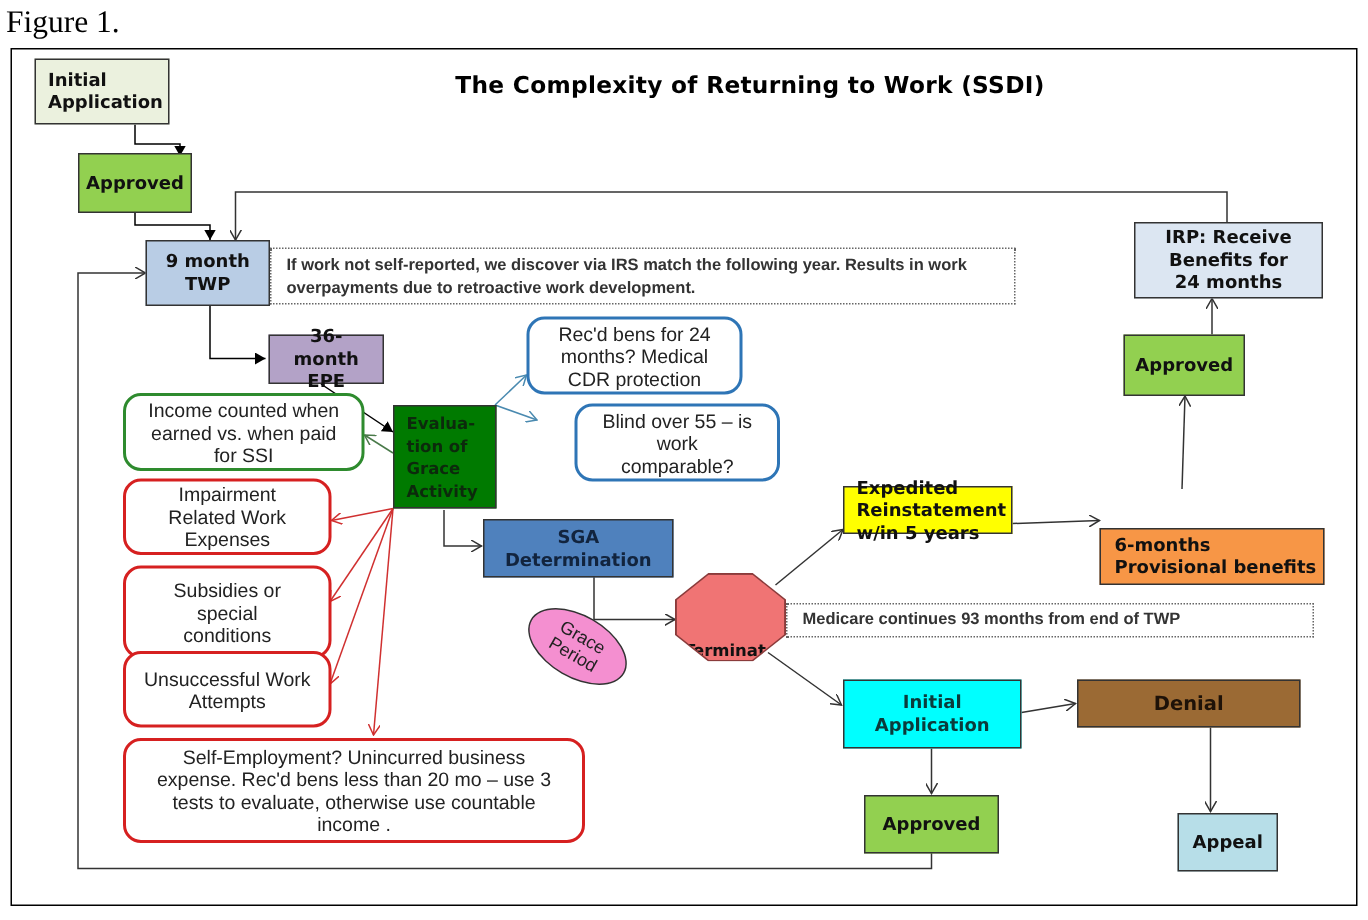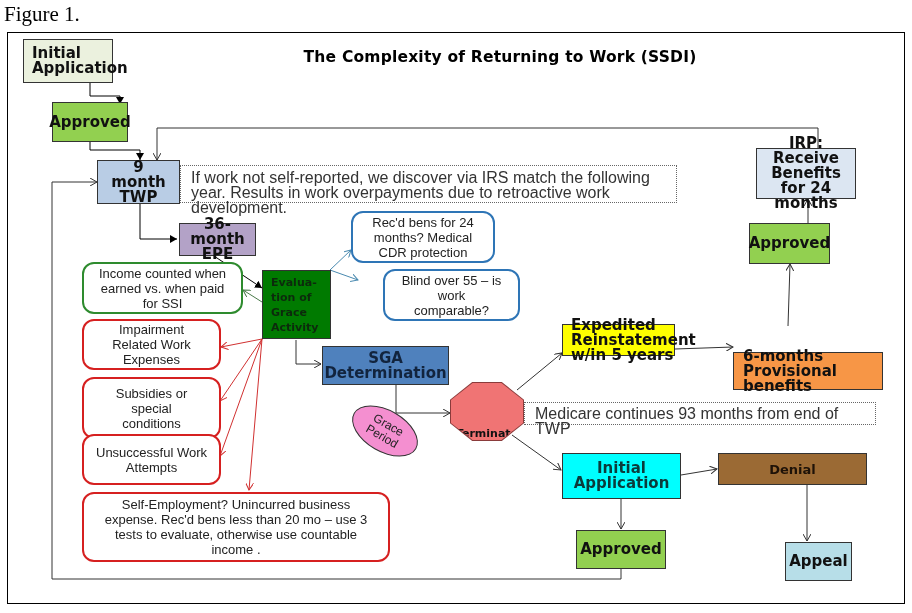--- a/index.html
+++ b/index.html
@@ -1,24 +1,24 @@
 <!DOCTYPE html>
 <html><head>
 <meta charset="utf-8">
 <style>
   html, body { margin:0; padding:0; background:#ffffff; }
   body { width:912px; height:613px; position:relative; overflow:hidden; font-family:"DejaVu Sans", sans-serif; }
   .fig-label { position:absolute; left:4px; top:2px; font-family:"Liberation Serif", serif; font-size:21px; color:#000; }
   .frame { position:absolute; left:7px; top:32px; width:898px; height:572px; border:1px solid #000; box-sizing:border-box; }
   .title { position:absolute; left:300px; top:48px; width:400px; text-align:center; font-weight:bold; font-size:15.5px; color:#000; letter-spacing:0.2px; }
   svg.wires { position:absolute; left:0; top:0; }
-  .box { position:absolute; box-sizing:border-box; display:flex; align-items:center; justify-content:center; text-align:center; font-weight:bold; font-size:15px; line-height:15px; color:#111; }
+  .box { position:absolute; box-sizing:border-box; display:flex; align-items:center; justify-content:center; text-align:center; font-weight:bold; font-size:12px; line-height:15px; color:#111; }
   .sq { border:1px solid #333; }
   .rnd { border-radius:12px; background:#fff; font-weight:normal; font-family:"Liberation Sans", sans-serif; font-size:13px; line-height:15px; color:#222; }
-  .note { position:absolute; box-sizing:border-box; border:1px dotted #666; font-family:"Liberation Sans", sans-serif; font-size:16px; color:#333; padding:4px 10px; line-height:15px; }
+  .note { position:absolute; box-sizing:border-box; border:1px dotted #666; font-family:"Liberation Sans", sans-serif; font-size:11px; color:#333; padding:4px 10px; line-height:15px;font-weight:bold; }
   .oct { position:absolute; left:451px; top:383px; width:72px; height:57px; background:#f07474; clip-path:polygon(30% 0,70% 0,100% 30%,100% 70%,70% 100%,30% 100%,0 70%,0 30%); display:flex; align-items:flex-end; justify-content:center; font-weight:bold; font-size:11px; color:#111; }
   .oct-border { position:absolute; left:450px; top:382px; width:74px; height:59px; background:#8a3b3b; clip-path:polygon(30% 0,70% 0,100% 30%,100% 70%,70% 100%,30% 100%,0 70%,0 30%); }
   .ellipse { position:absolute; left:349px; top:410px; width:70px; height:40px; background:#f48fd0; border:1px solid #333; border-radius:50%; transform:rotate(30deg); display:flex; align-items:center; justify-content:center; font-family:"Liberation Sans", sans-serif; font-size:12px; line-height:13px; color:#222; text-align:center; }
 </style>
 </head>
 <body>
 
 <div class="fig-label">Figure 1.</div>
 <div class="frame"></div>
 <div class="title">The Complexity of Returning to Work (SSDI)</div>
@@ -147,21 +147,21 @@
 
 <div class="box sq" style="left:562px;top:324px;width:113px;height:32px;background:#ffff00;justify-content:flex-start;text-align:left;padding-left:8px;line-height:15px;">
   <span>Expedited Reinstatement w/in 5 years</span>
 </div>
 <div class="box sq" style="left:733px;top:326px;width:150px;height:38px;background:#f79646;justify-content:flex-start;text-align:left;padding-left:9px;margin-top:26px;">
   <span>6-months Provisional benefits</span>
 </div>
 <div class="box sq" style="left:749px;top:223px;width:81px;height:41px;background:#92d050;">
   <span>Approved</span>
 </div>
-<div class="box sq" style="left:756px;top:148px;width:100px;height:51px;background:#dce6f2;padding:0 14px;">
+<div class="box sq" style="left:756px;top:148px;width:126px;height:51px;background:#dce6f2;padding:0 14px;">
   <span>IRP: Receive Benefits for 24 months</span>
 </div>
 
 <div class="box sq" style="left:562px;top:453px;width:119px;height:46px;background:#00ffff;color:#0b3b3b;padding:0 20px;">
   <span>Initial Application</span>
 </div>
 <div class="box sq" style="left:576px;top:530px;width:90px;height:39px;background:#92d050;">
   <span>Approved</span>
 </div>
 <div class="box sq" style="left:718px;top:453px;width:149px;height:32px;background:#9b6a34;color:#1e1208;font-size:13px;">

